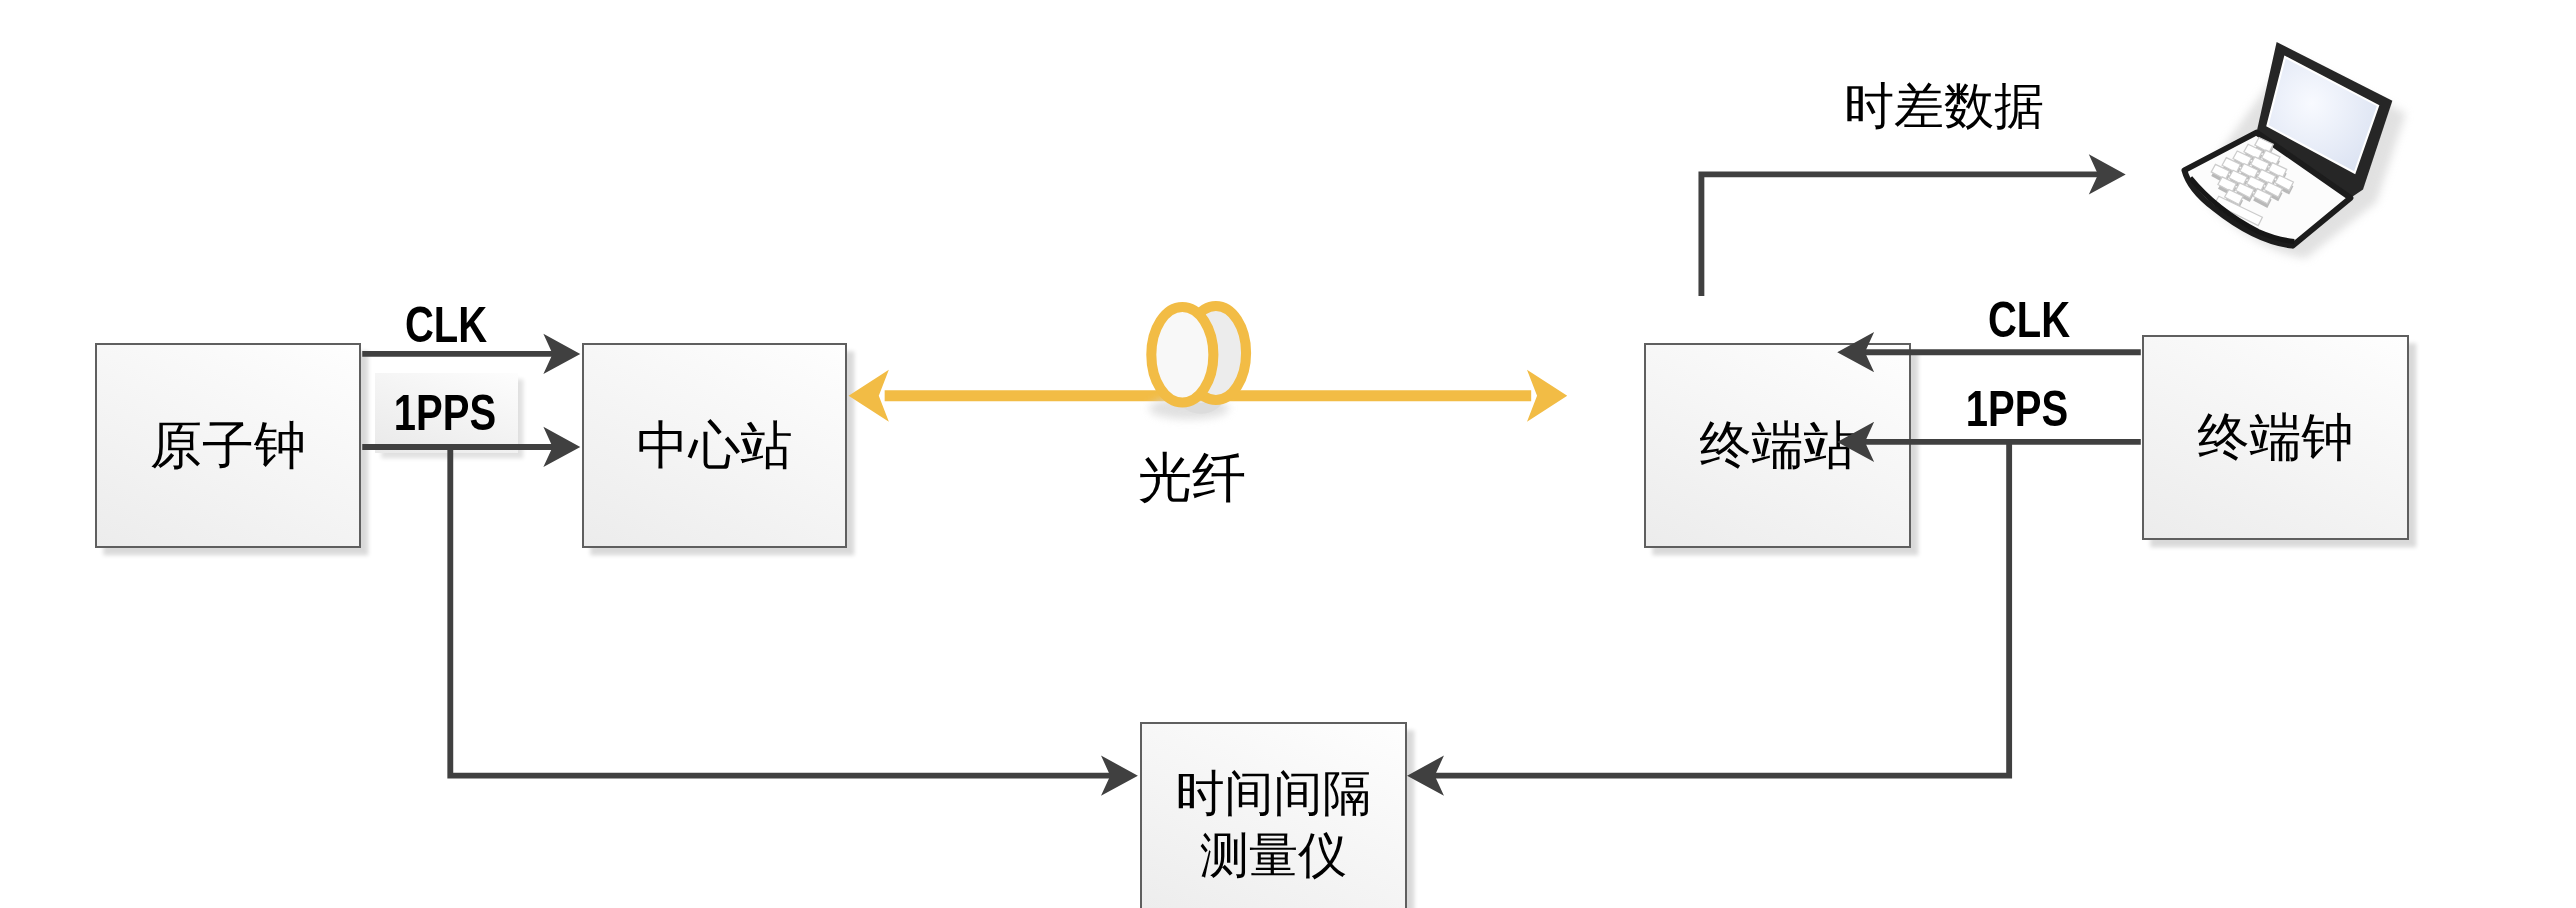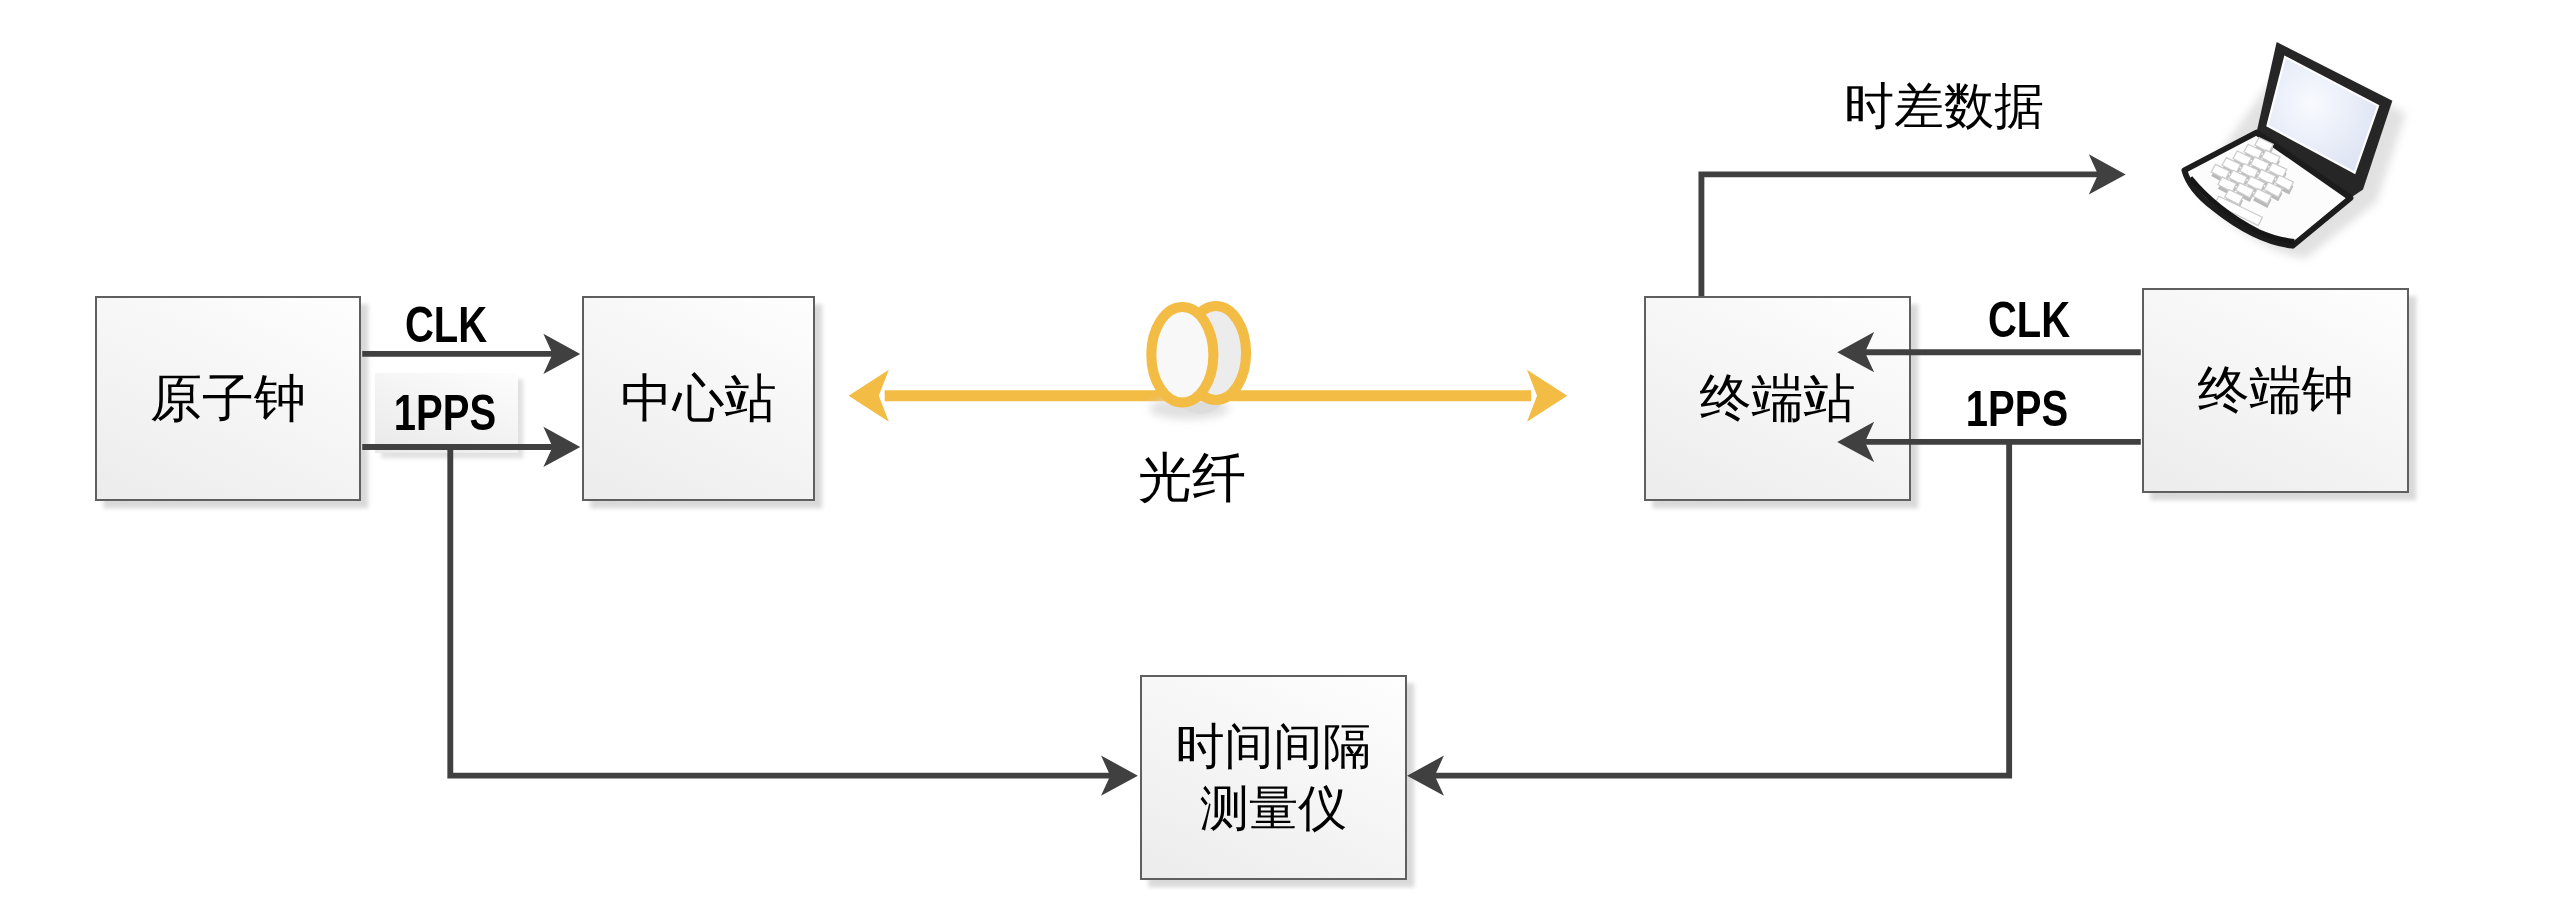--- a/index.html
+++ b/index.html
@@ -4,23 +4,23 @@
 <style>
   html,body{margin:0;padding:0;background:#ffffff;}
   .stage{position:relative;width:2576px;height:909px;background:#ffffff;overflow:hidden;
          font-family:"Liberation Sans","DejaVu Sans",sans-serif;}
   
   .node{position:absolute;box-sizing:border-box;border:2.1px solid #5f5f5f;
         background:linear-gradient(205deg,#fefefe 0%,#ececec 100%);
         box-shadow:8.4px 8.4px 4.2px rgba(0,0,0,0.15);
         display:flex;align-items:center;justify-content:center;text-align:center;
         font-family:"DejaVu Serif","Liberation Serif",serif;
-        font-size:52px;color:#000;line-height:1.25;}
+        font-size:52px;color:#000;line-height:1.25;margin-top:47px;}
   #node-atomic   {left:95px; top:296px; width:266px; height:205px;}
-  #node-central  {left:582px; top:296px; width:233px; height:205px;}
+  #node-central  {left:582px; top:296px; width:265px; height:205px;}
   #node-terminal {left:1644px;top:296px; width:267px; height:205px;}
   #node-termclk  {left:2142px;top:288px; width:267px; height:205px;}
   #node-interval {left:1140px;top:675px; width:267px; height:205px;font-size:49px;}
   
   .pps-panel{position:absolute;left:375px;top:373px;width:143px;height:80px;
              background:linear-gradient(200deg,#fdfdfd 0%,#e9e9e9 100%);
              box-shadow:5.9px 5.9px 4.2px rgba(0,0,0,0.12);}
   
   .elabel{position:absolute;transform:translate(-50%,-50%);white-space:nowrap;color:#000;}
   .sig{font-family:"Liberation Sans","DejaVu Sans",sans-serif;font-weight:700;font-size:50px;

